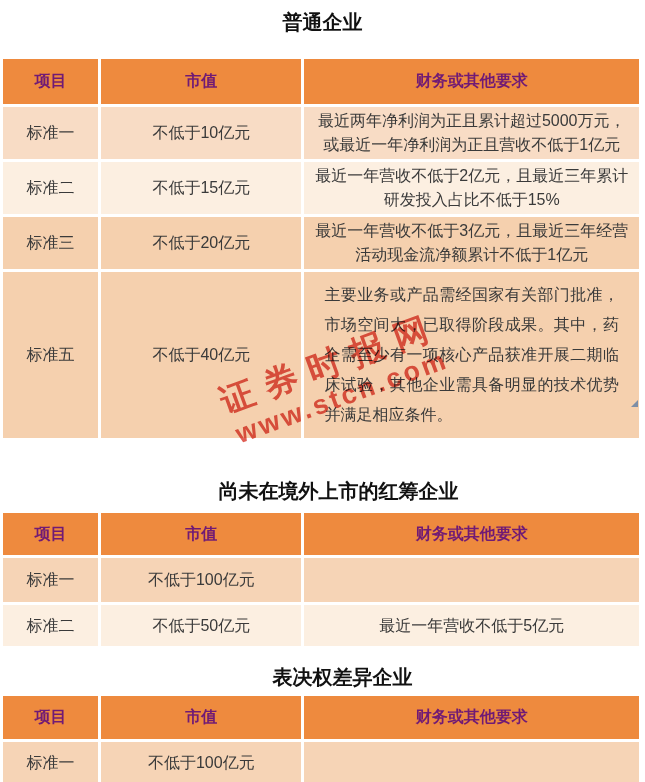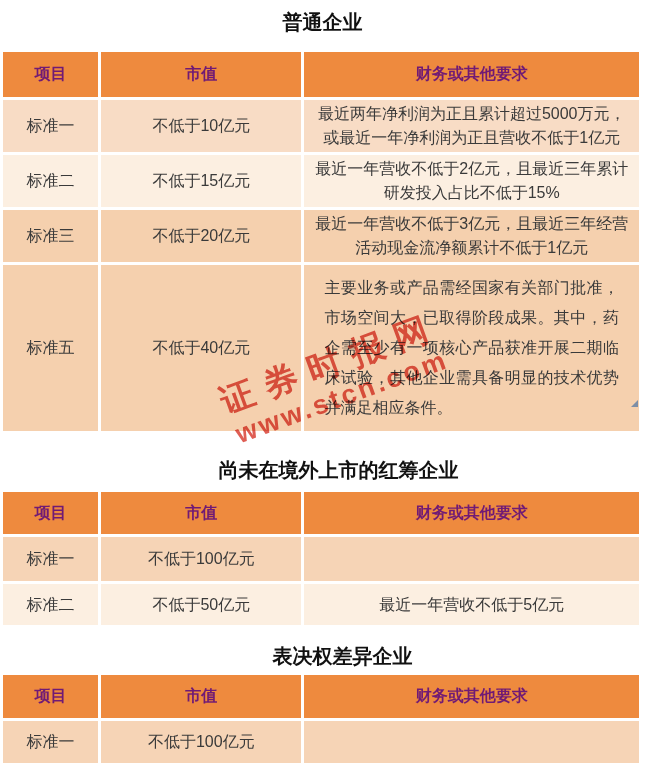--- a/index.html
+++ b/index.html
@@ -6,22 +6,22 @@
   html,body { background:#ffffff; }
   body {
     width:645px; height:782px;
     position:relative; overflow:hidden;
     font-family:"Liberation Sans","DejaVu Sans",sans-serif;
   }
   .section-title {
     text-align:center; font-size:20px; font-weight:bold;
     color:#111111; line-height:22px;
   }
-  .title-1 { padding-top:11px; margin-bottom:16px; }
-  .title-2 { margin-top:25px; margin-bottom:8px;padding-left:32px; }
+  .title-1 { padding-top:11px; margin-bottom:23px; }
+  .title-2 { margin-top:39px; margin-bottom:8px;padding-left:32px; }
   .title-3 { margin-top:17px; margin-bottom:5px;margin-left:40px; }
 
   table.grid {
     border-collapse:separate; border-spacing:3px;
     width:642px; table-layout:fixed;
   }
   col.c-item { width:95px; }
   col.c-mcap { width:200px; }
   col.c-req  { width:334px; }
 

